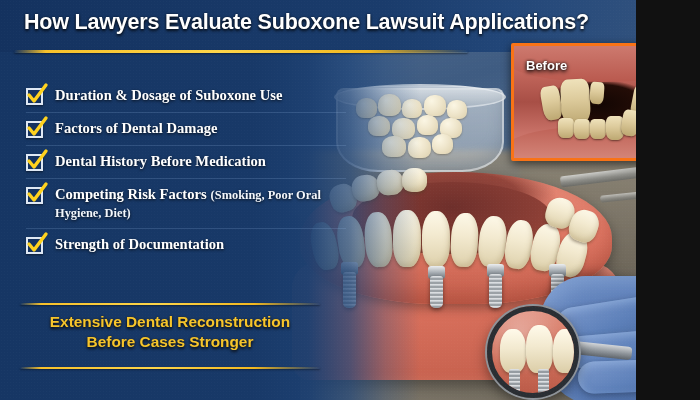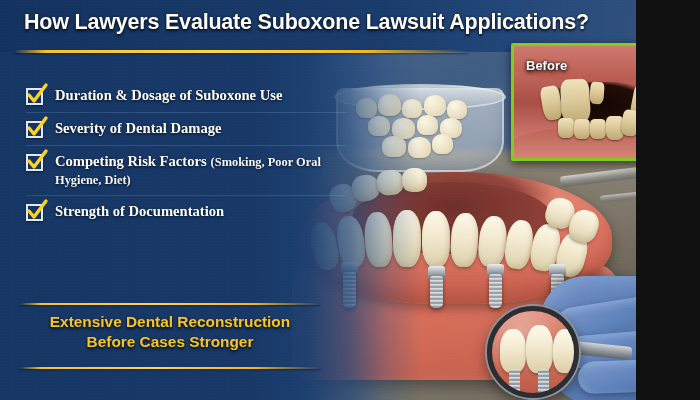--- a/index.html
+++ b/index.html
@@ -188,21 +188,21 @@
   
   .callout{
     position:absolute;left:20px;top:312px;width:300px;text-align:center;
     font-size:15.4px;font-weight:bold;line-height:1.28;color:#f6c52c;
     text-shadow:0 2px 3px rgba(0,0,0,.8), 0 0 2px rgba(60,35,0,.7);
   }
 
   
   .inset{
     position:absolute;left:511px;top:43px;width:175px;height:118px;
-    border:3px solid #84cc16;border-radius:2px;overflow:hidden;
+    border:3px solid #f97316;border-radius:2px;overflow:hidden;
     box-shadow:0 3px 10px rgba(0,0,0,.6);
     background:#2a0d0a;
   }
   .mouth{
     position:absolute;inset:0;
     background:
       radial-gradient(ellipse 78px 34px at 50% 52%, #120603 0%, #240d07 58%, transparent 72%),
       linear-gradient(180deg,#c9746a 0%,#c4685d 22%,#a84f46 50%,#c97268 78%,#d78276 100%);
   }
   .lip-top{position:absolute;left:-6px;top:-4px;width:188px;height:40px;border-radius:0 0 50% 50%;
@@ -312,24 +312,34 @@
       </span>
     </div>
 
     <div class="row">
       <span class="cbox">
         <svg viewBox="0 0 24 24" aria-hidden="true">
             <path d="M4 12 L9 18 L21 2" fill="none" stroke="#ffd21e" stroke-width="3.4" stroke-linecap="round" stroke-linejoin="round"></path>
           </svg>
       </span>
       <span class="row-text">
-        <span class="row-main">Severity of Dental Damage</span>
-      </span>
-    </div>
-
+        <span class="row-main">Factors of Dental Damage</span>
+      </span>
+    </div>
+
+    <div class="row">
+      <span class="cbox">
+        <svg viewBox="0 0 24 24" aria-hidden="true">
+            <path d="M4 12 L9 18 L21 2" fill="none" stroke="#ffd21e" stroke-width="3.4" stroke-linecap="round" stroke-linejoin="round"></path>
+          </svg>
+      </span>
+      <span class="row-text">
+        <span class="row-main">Dental History Before Medication</span>
+      </span>
+    </div>
 
     <div class="row">
       <span class="cbox">
         <svg viewBox="0 0 24 24" aria-hidden="true">
             <path d="M4 12 L9 18 L21 2" fill="none" stroke="#ffd21e" stroke-width="3.4" stroke-linecap="round" stroke-linejoin="round"></path>
           </svg>
       </span>
       <span class="row-text">
         <span class="row-main">Competing Risk Factors</span>
         <span class="row-sub">(Smoking, Poor Oral Hygiene, Diet)</span>

